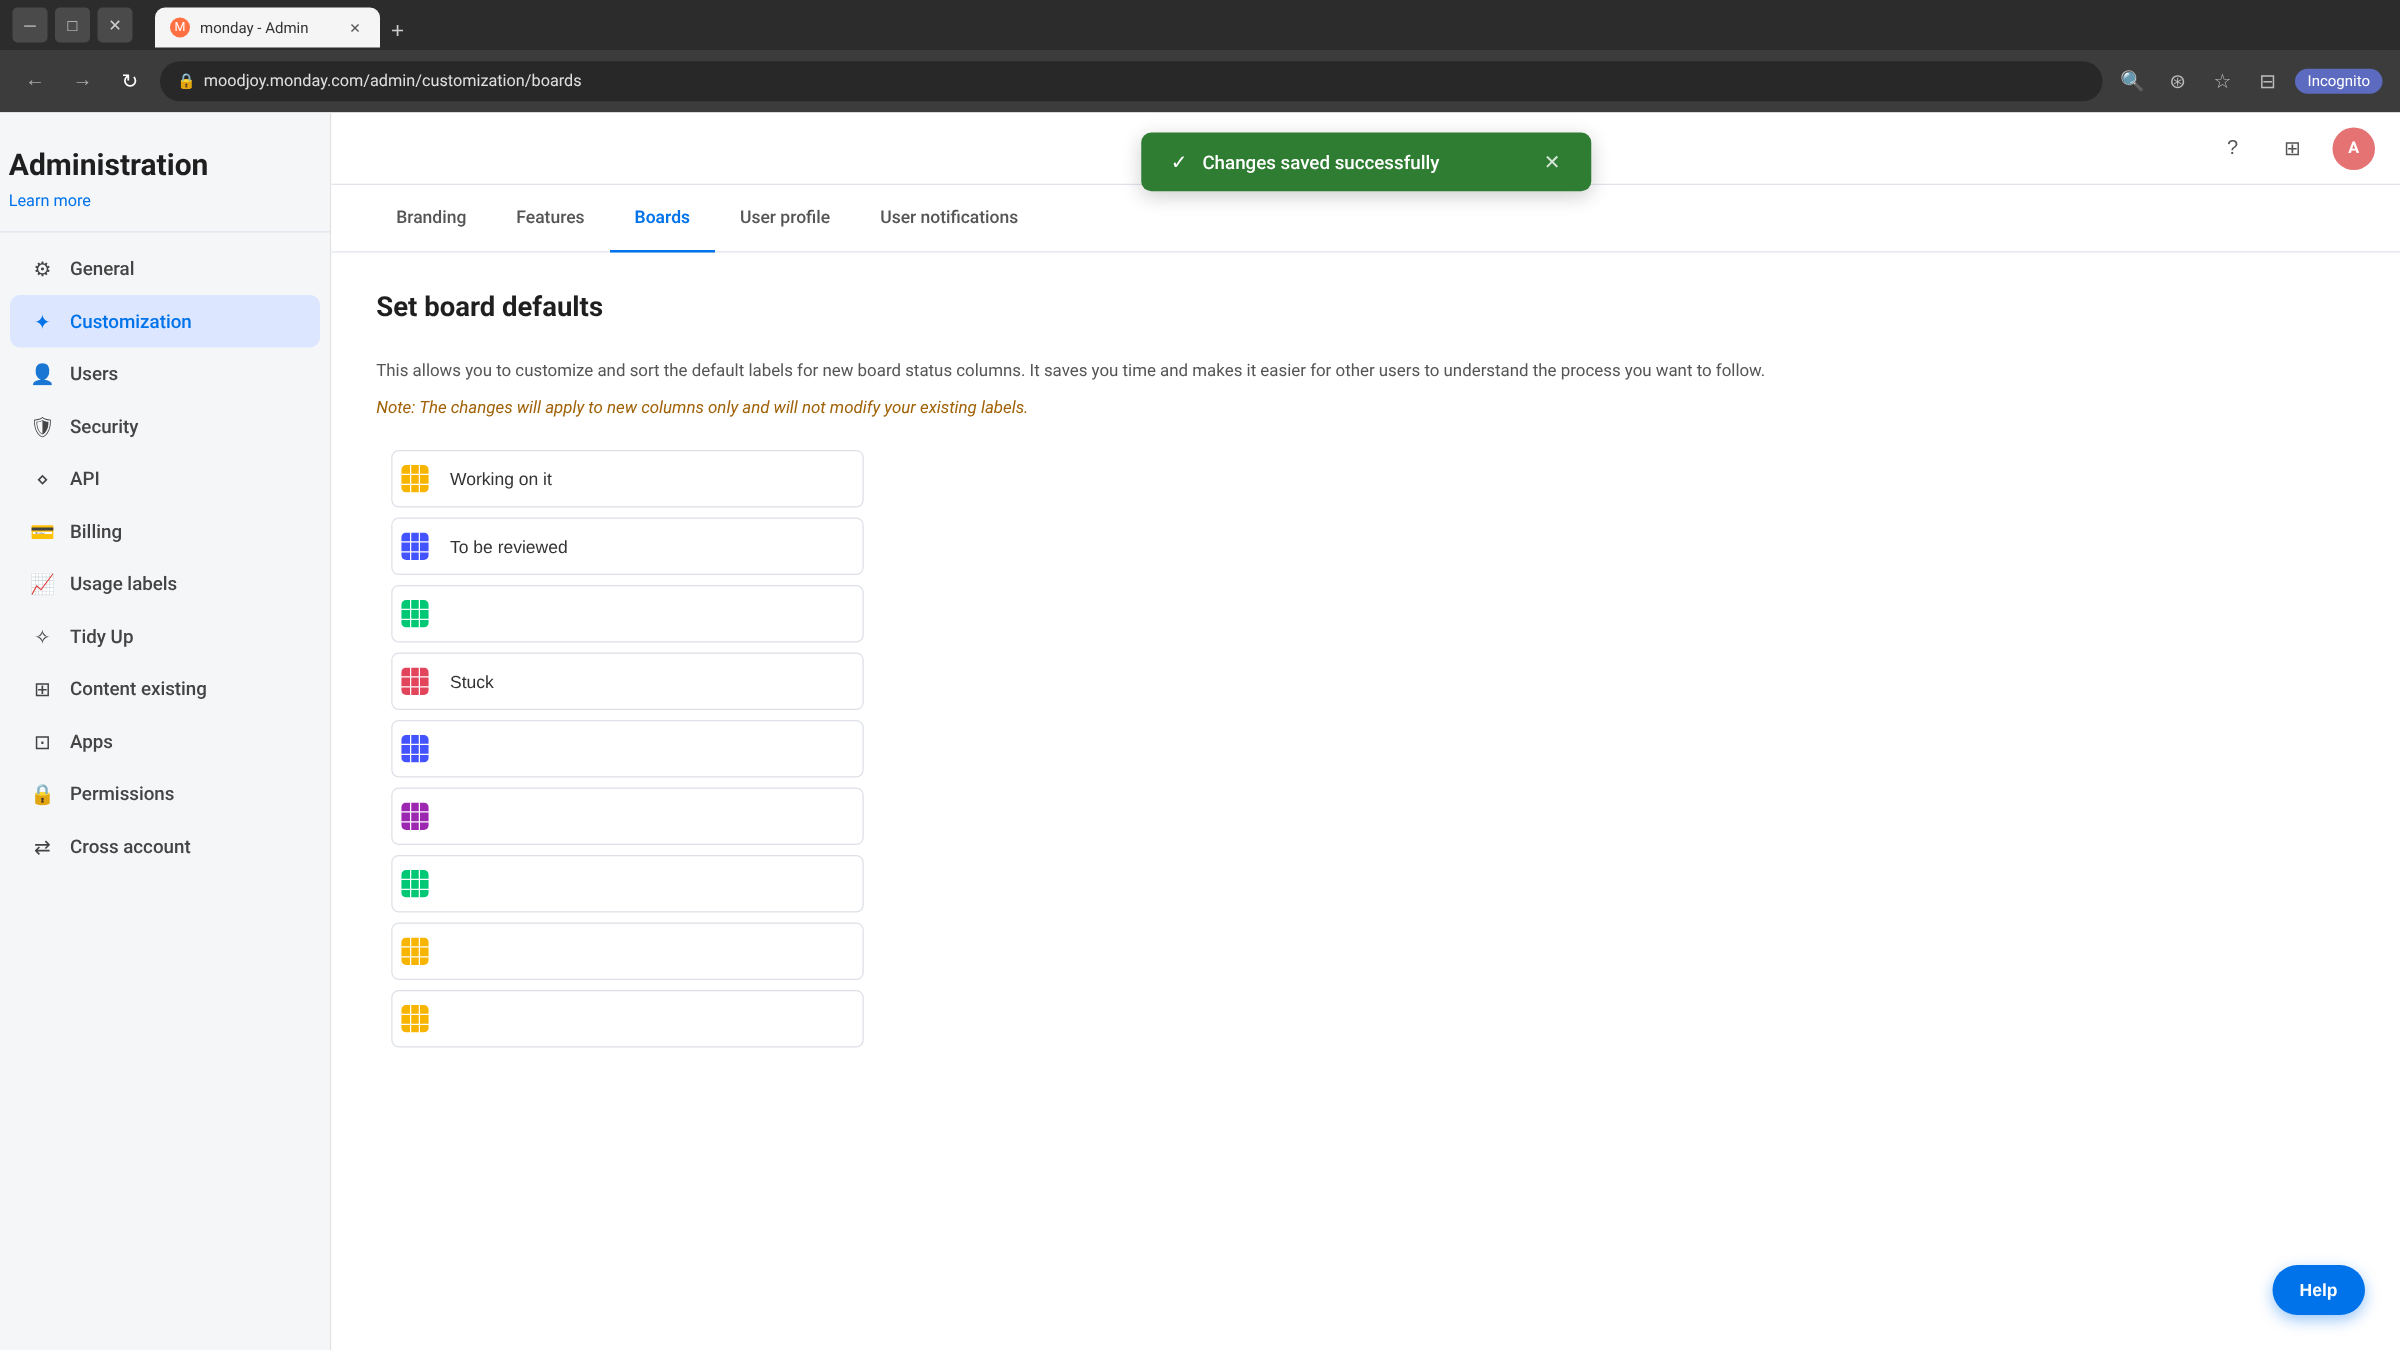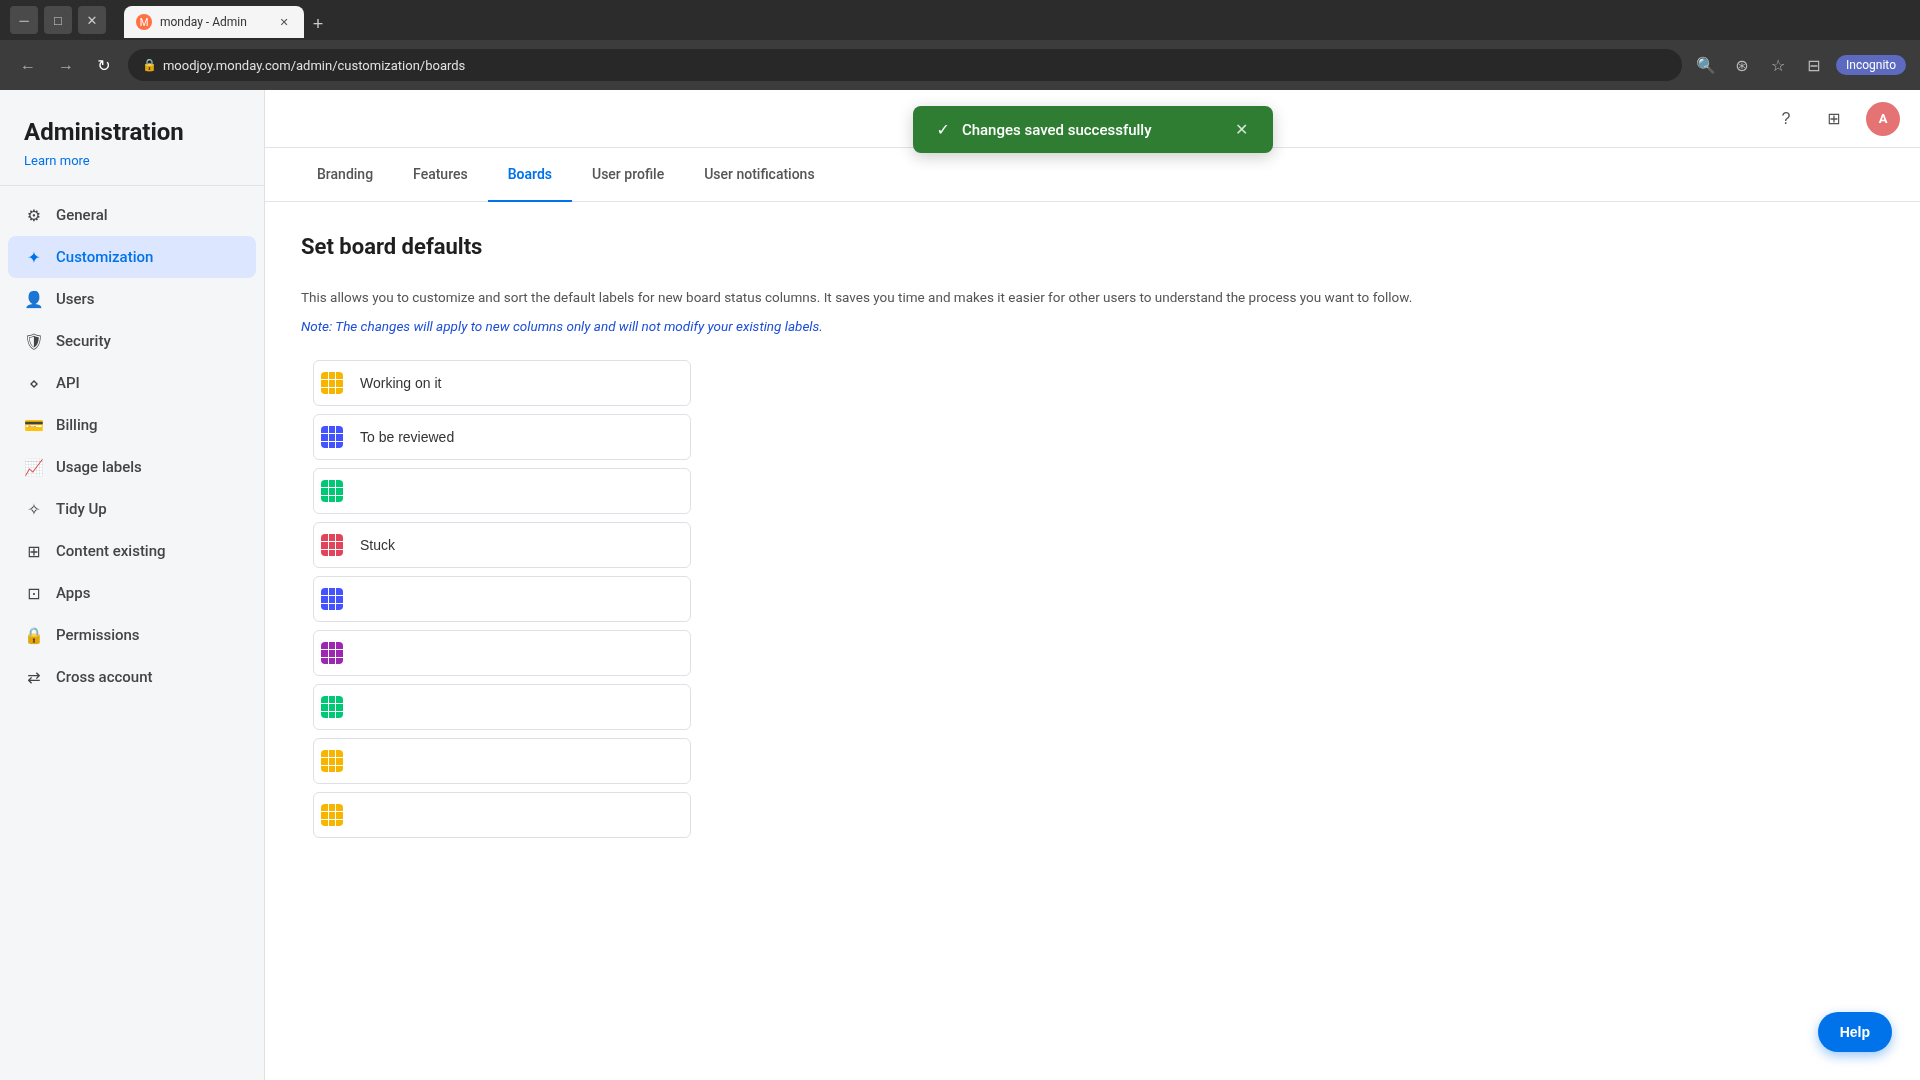--- a/index.html
+++ b/index.html
@@ -136,21 +136,21 @@
     
     .sidebar {
       width: 265px;
       background: #f5f6f8;
       border-right: 1px solid #e0e0e0;
       display: flex;
       flex-direction: column;
       overflow: hidden;
     }
     .sidebar-header {
-      padding: 28px 24px 16px;
+      padding: 28px 7px 16px;
     }
     .sidebar-title {
       font-size: 24px;
       font-weight: 700;
       color: #1f1f1f;
       margin-bottom: 4px;
     }
     .sidebar-learn-more {
       color: #0073ea;
       font-size: 13px;
@@ -307,21 +307,21 @@
       margin-bottom: 10px;
     }
     .section-description {
       font-size: 13.5px;
       color: #555;
       line-height: 1.55;
       margin-bottom: 8px;
     }
     .section-note {
       font-size: 13.5px;
-      color: #1d4ed8;
+      color: #a16207;
       font-style: italic;
       line-height: 1.5;
       margin-bottom: 24px;
     }
 
     
     .label-inputs {
       display: flex;
       flex-direction: column;
       gap: 8px;

